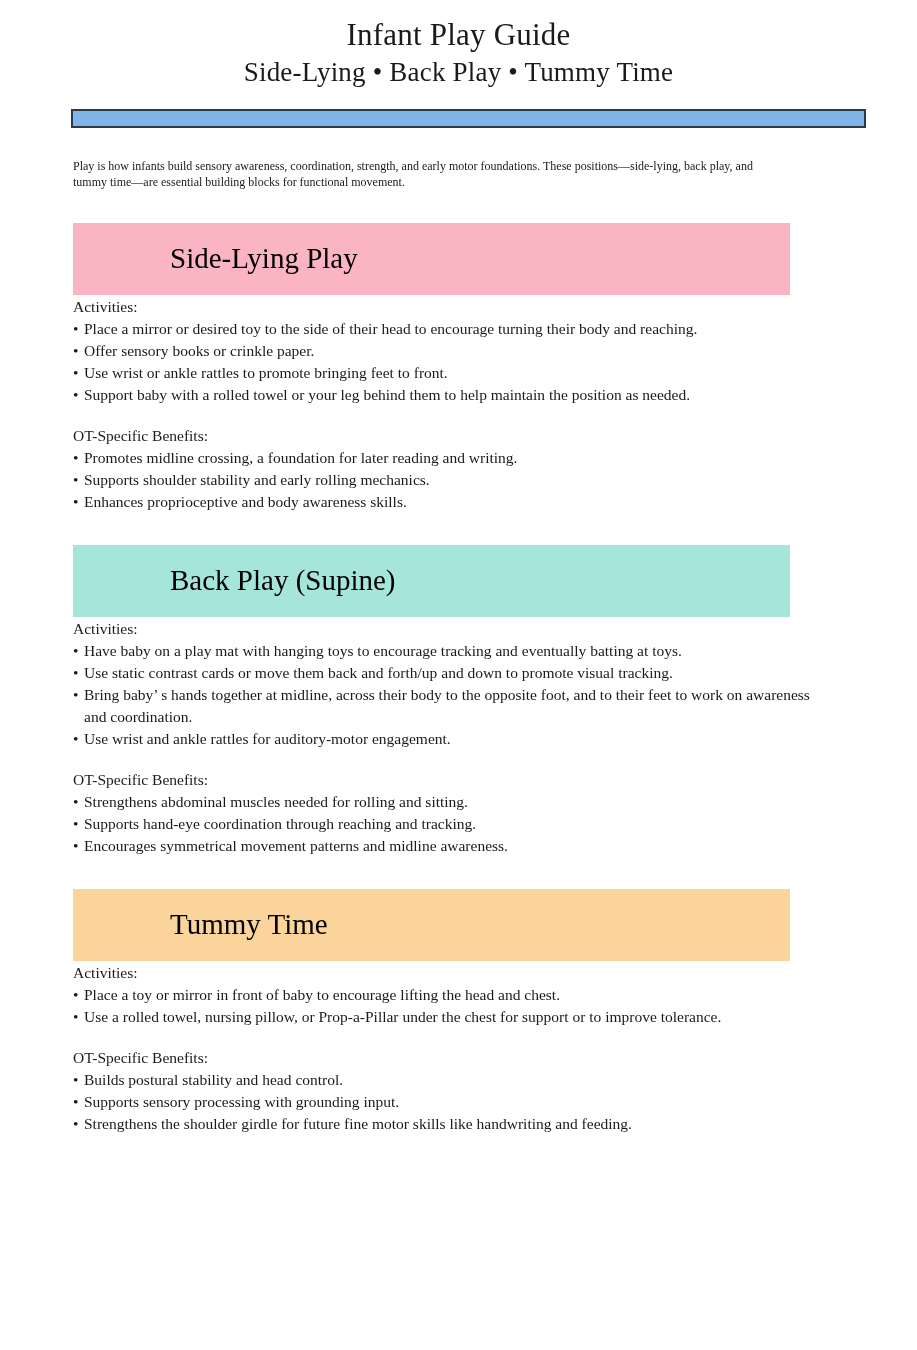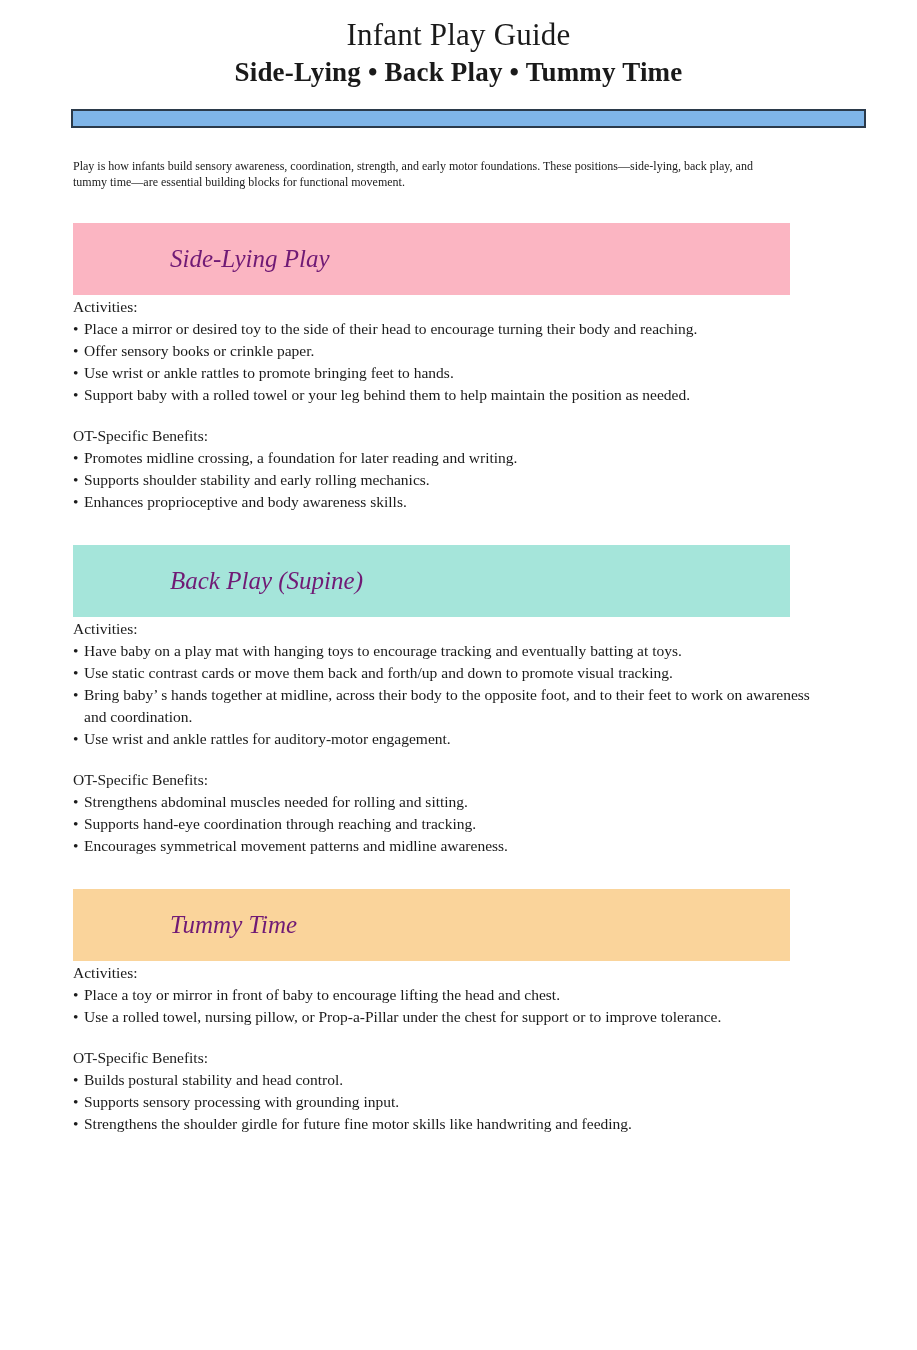--- a/index.html
+++ b/index.html
@@ -31,21 +31,21 @@
   .doc-title {
     font-size: 31px;
     line-height: 1.12;
     font-weight: normal;
     margin: 0;
     letter-spacing: 0.2px;
   }
   .doc-subtitle {
     font-size: 27px;
     line-height: 1.12;
-    font-weight: bold;
+    font-weight: normal;
     margin: 4px 0 0 0;
     letter-spacing: 0.2px;
   }
 
   
   .divider-wrap {
     margin-top: 22px;
     padding-left: 71px;
   }
   .blue-bar {
@@ -71,24 +71,23 @@
   .banner {
     margin-left: 73px;
     width: 717px;
     height: 72px;
     display: flex;
     align-items: center;
     box-sizing: border-box;
     padding-left: 97px;
   }
   .banner-title {
-    font-size: 25px;
+    font-size: 29px;
     line-height: 1;
-    color: #701a75;
-    font-style: italic;
+    color: #000000;
   }
   .banner-pink   { background: #fbb5c2; }
   .banner-teal   { background: #a5e5da; text-align: right; }
   .banner-orange { background: #fad49b; }
 
   
   .block {
     padding: 1px 105px 0 73px;
   }
   .block-label {
@@ -151,21 +150,21 @@
 
   <div class="section">
     <div class="banner banner-pink" style="background: rgb(251, 181, 194);">
       <span class="banner-title">Side-Lying Play</span>
     </div>
     <div class="block">
       <p class="block-label">Activities:</p>
       <ul class="bullets">
         <li>Place a mirror or desired toy to the side of their head to encourage turning their body and reaching.</li>
         <li>Offer sensory books or crinkle paper.</li>
-        <li>Use wrist or ankle rattles to promote bringing feet to hands.</li>
+        <li>Use wrist or ankle rattles to promote bringing feet to front.</li>
         <li>Support baby with a rolled towel or your leg behind them to help maintain the position as needed.</li>
       </ul>
       <div class="benefits-group">
         <p class="block-label">OT-Specific Benefits:</p>
         <ul class="bullets">
           <li>Promotes midline crossing, a foundation for later reading and writing.</li>
           <li>Supports shoulder stability and early rolling mechanics.</li>
           <li>Enhances proprioceptive and body awareness skills.</li>
         </ul>
       </div>

